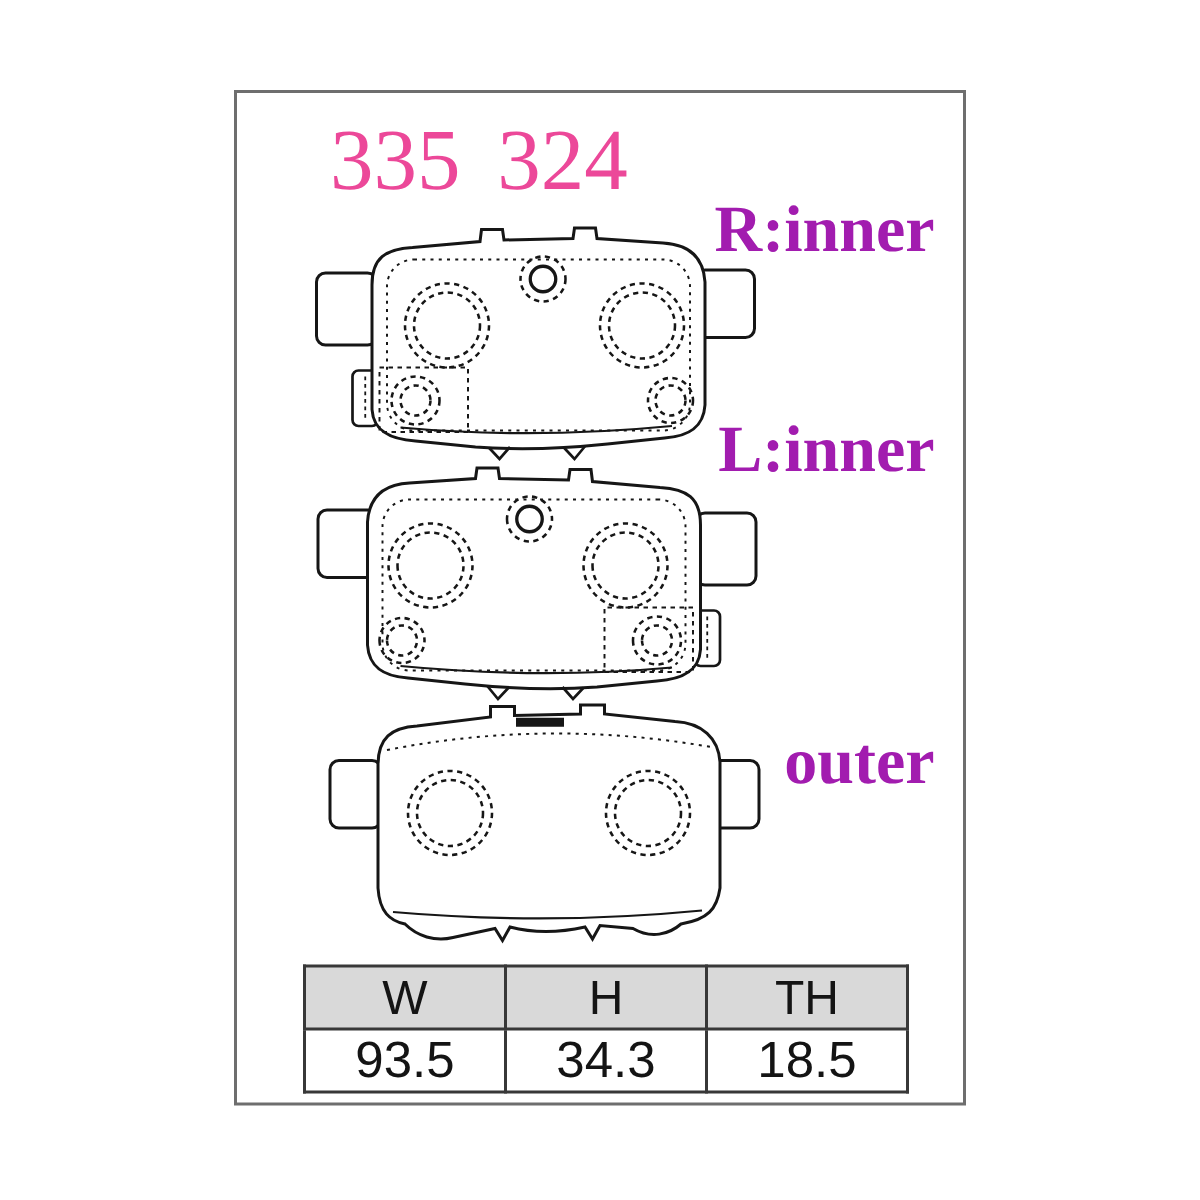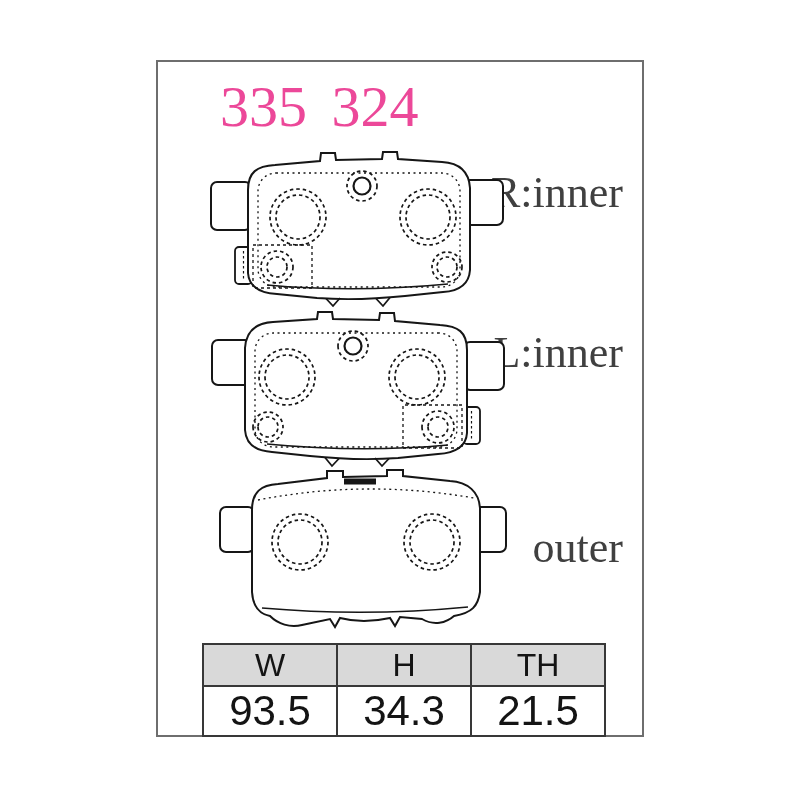--- a/index.html
+++ b/index.html
@@ -10,41 +10,41 @@
   .frame{
     position:absolute;left:156px;top:60px;width:488px;height:677px;
     box-sizing:border-box;border:2px solid #6e6e6e;background:#ffffff;
   }
   .part-number{
     position:absolute;left:220px;top:73px;
     font-weight:normal;font-size:58px;letter-spacing:0px;word-spacing:10px;
     color:#ec4899;white-space:nowrap;
   }
   .view-label{
-    position:absolute;right:177px;font-weight:normal;font-size:44px;
-    color:#404040;white-space:nowrap;margin-top:40px;
+    position:absolute;right:177px;font-weight:bold;font-size:44px;
+    color:#a21caf;white-space:nowrap;
   }
   .label-r{top:127px;}
-  .label-l{top:287px;}
+  .label-l{top:274px;}
   .label-o{top:482px;}
   .pad{position:absolute;}
   .pad1{left:205px;top:146px;}
   .pad2{left:210px;top:306px;}
   .pad3{left:208px;top:466px;}
   table.dims{
     position:absolute;left:202px;top:643px;width:404px;
     border-collapse:collapse;table-layout:fixed;
     font-family:"Liberation Sans", sans-serif;text-align:center;
   }
   table.dims th, table.dims td{
     border:2px solid #383838;height:40px;padding:0;
     color:#141414;font-weight:normal;
   }
   table.dims th{background:#d9d9d9;font-size:32px;}
-  table.dims td{background:#ffffff;font-size:42px;margin-top:44px;}
+  table.dims td{background:#ffffff;font-size:34px;margin-top:44px;}
 </style>
 </head>
 <body>
 
 <div class="canvas">
 
   <svg width="0" height="0" style="position:absolute" aria-hidden="true">
     <defs>
       <g id="padA">
 
@@ -123,18 +123,18 @@
   <table class="dims">
     <tbody>
       <tr>
         <th>W</th>
         <th>H</th>
         <th>TH</th>
       </tr>
       <tr>
         <td>93.5</td>
         <td>34.3</td>
-        <td>21.5</td>
+        <td>18.5</td>
       </tr>
     </tbody>
   </table>
 
 </div>
 
 </body></html>

